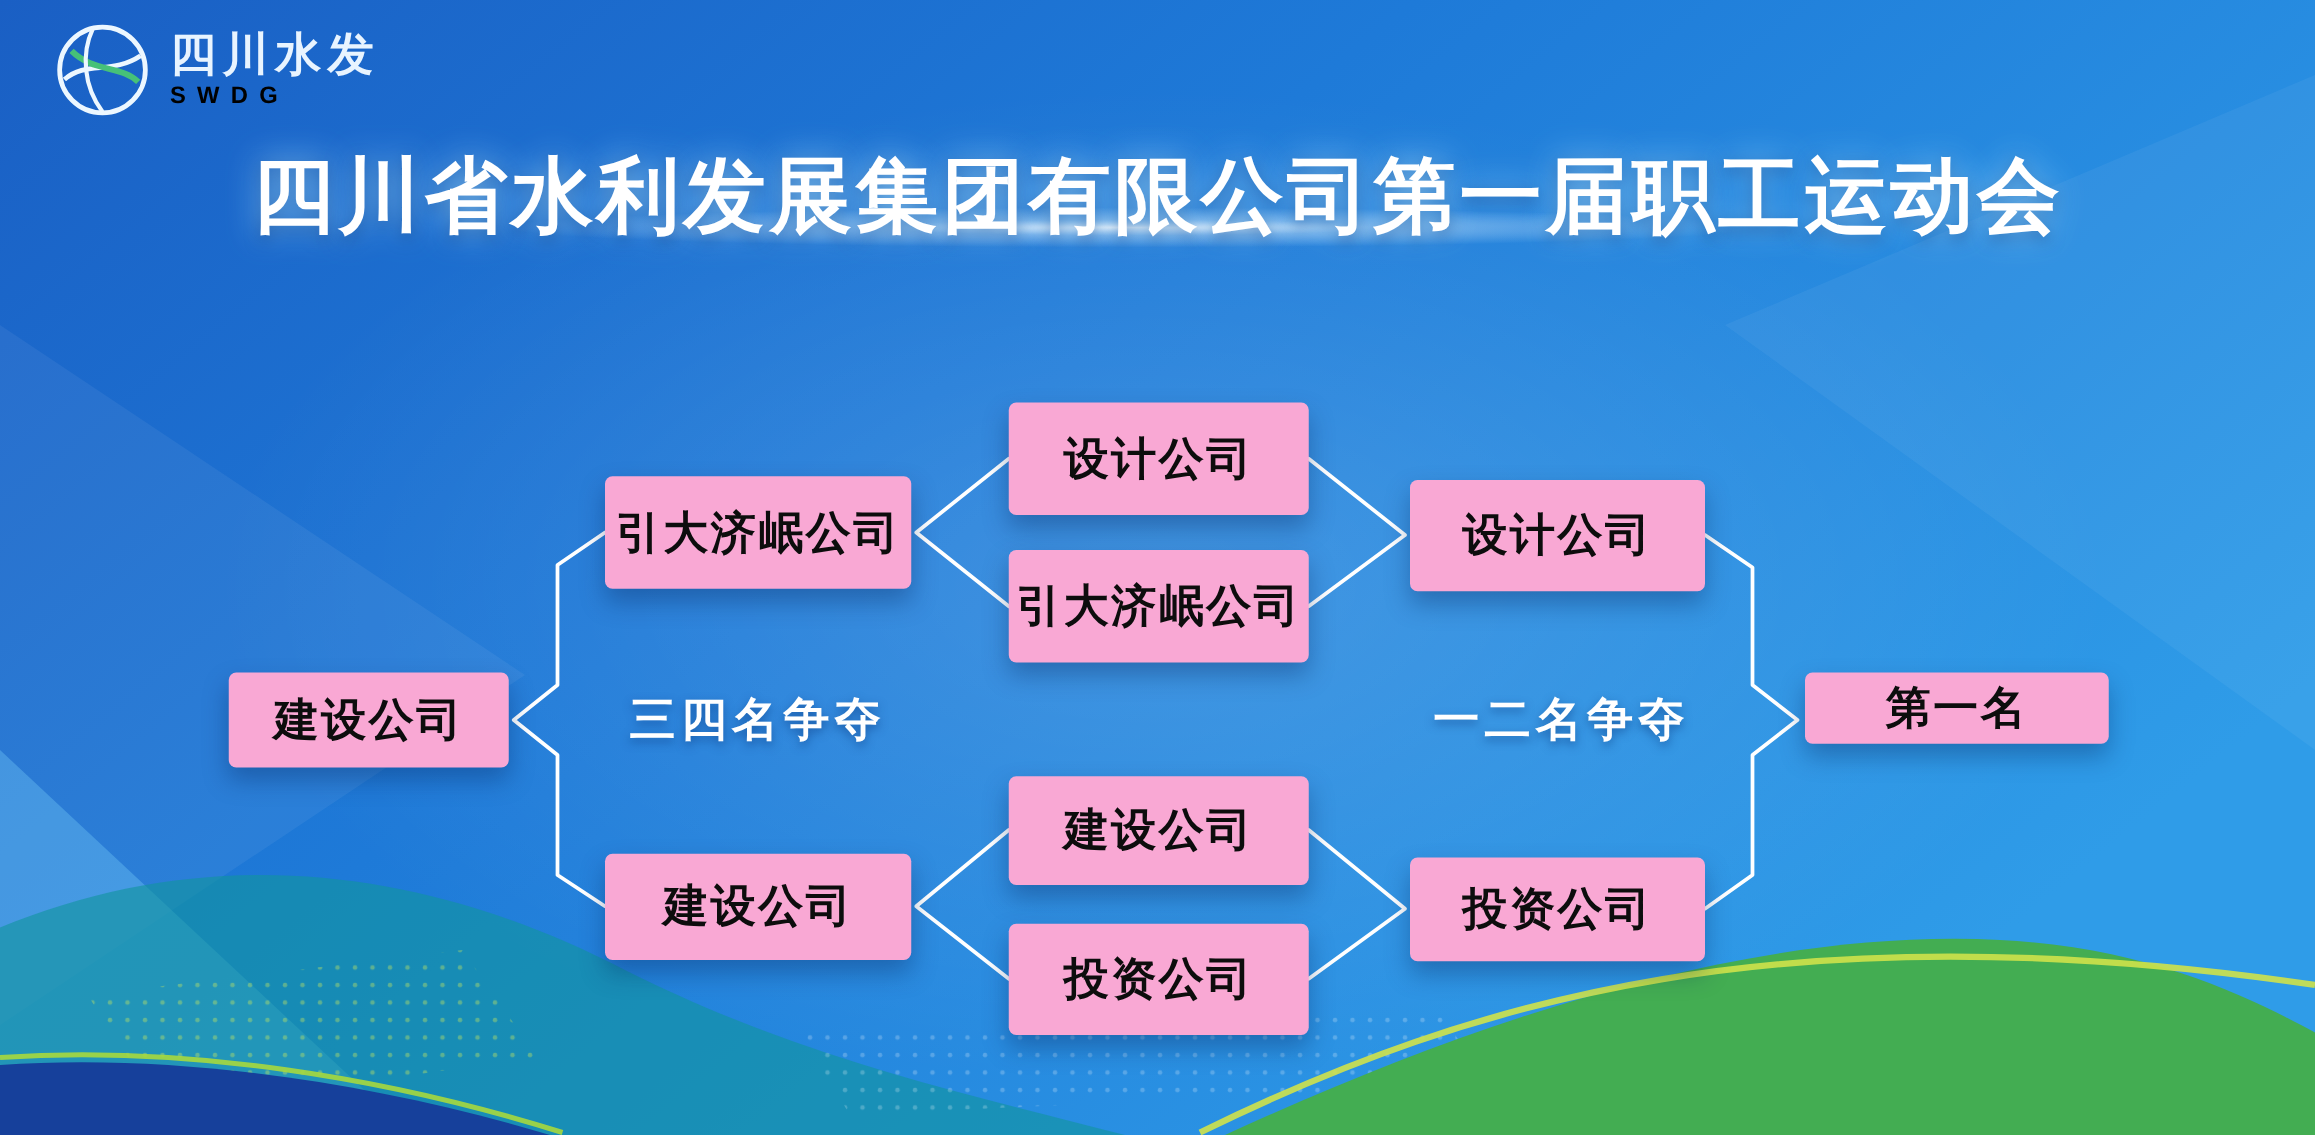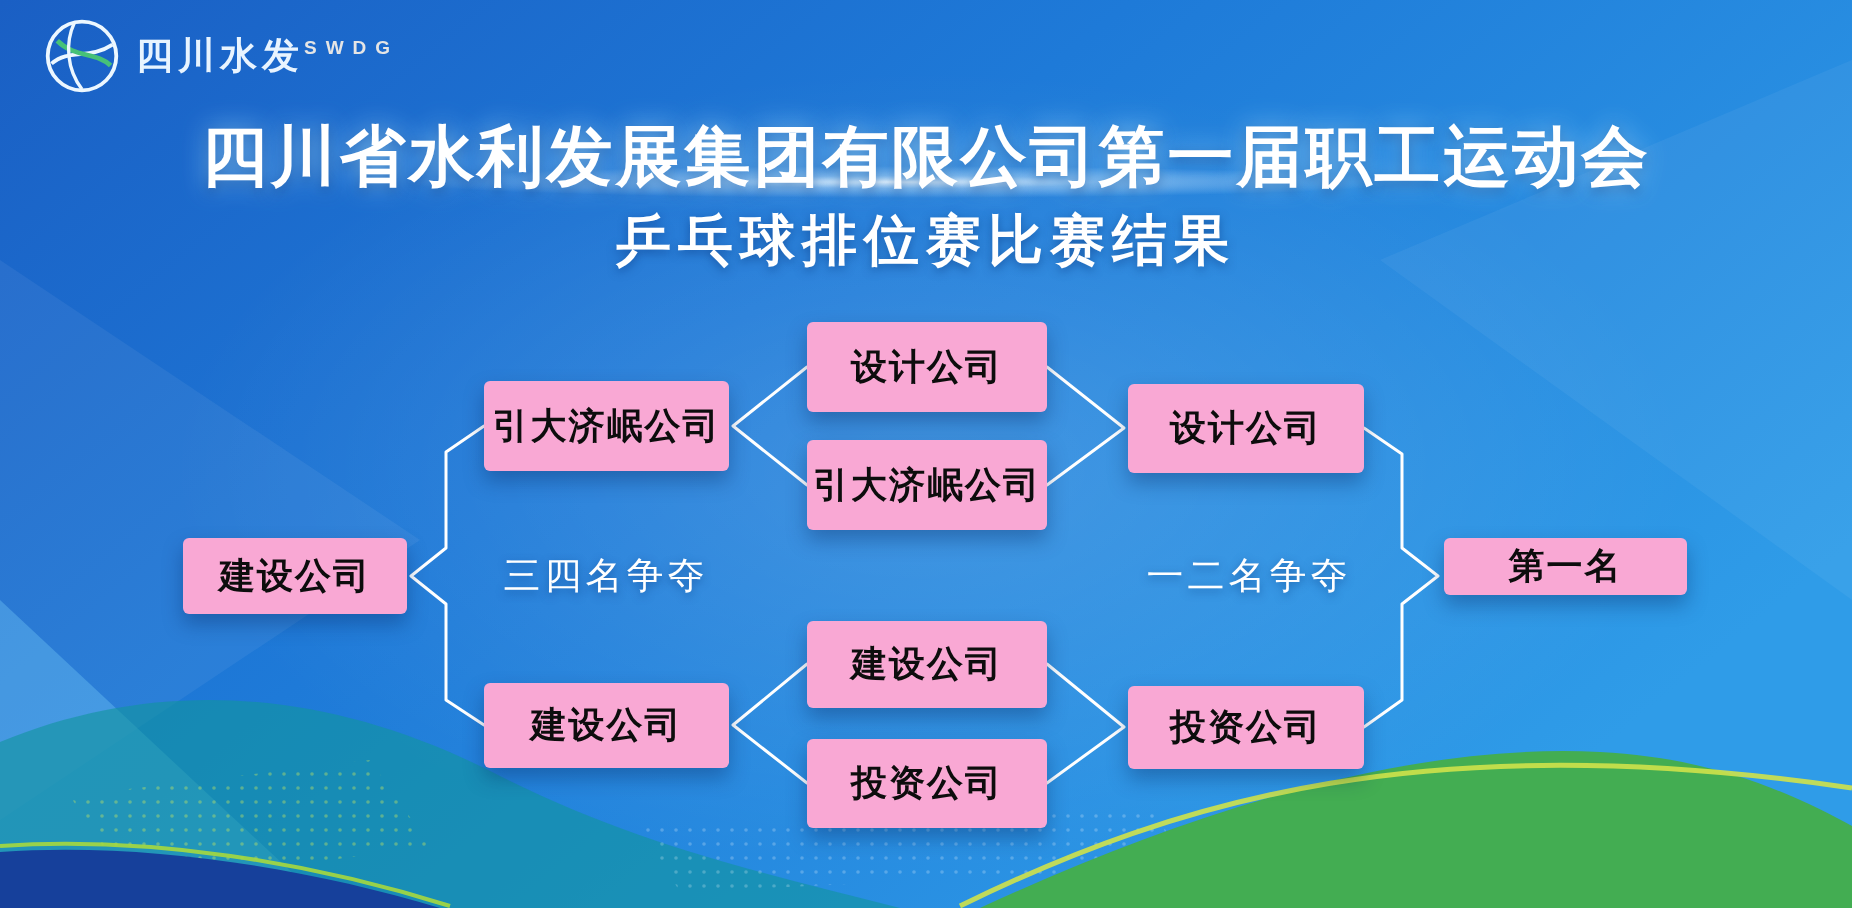--- a/index.html
+++ b/index.html
@@ -1,30 +1,30 @@
 <!DOCTYPE html>
 <html><head>
 <meta charset="utf-8">
 <style>
   *{box-sizing:border-box;margin:0;padding:0}
   body{margin:0;background:#08306b;font-family:"Liberation Sans","DejaVu Sans",sans-serif}
   .stage{position:relative;width:1852px;height:908px;overflow:hidden;background:#1d74d3}
   .bg{position:absolute;left:0;top:0;width:1852px;height:908px}
   .logo{position:absolute;left:42px;top:16px;display:flex;align-items:center;gap:14px;color:#eef7ff}
   .logo-icon{width:80px;height:80px;flex:0 0 auto}
-  .logo-text{display:flex;flex-direction:row;justify-content:space-between}
+  .logo-text{display:flex;flex-direction:column;justify-content:space-between}
   .logo-name{font-size:37px;font-weight:bold;letter-spacing:5px;color:#e8f4ff;line-height:1.1}
-  .logo-abbr{font-size:19px;font-weight:bold;letter-spacing:9px;color:#e5e5e5;margin-top:1px}
+  .logo-abbr{font-size:19px;font-weight:bold;letter-spacing:9px;color:#000000;margin-top:1px}
   .title{position:absolute;left:0;right:0;top:112px;text-align:center;font-size:66px;font-weight:900;color:#ffffff;letter-spacing:3px;
          text-shadow:0 0 26px rgba(150,215,255,.85),0 4px 12px rgba(8,50,120,.55)}
   .subtitle{position:absolute;left:0;right:0;top:204px;text-align:center;font-size:55px;font-weight:900;color:#ffffff;letter-spacing:7px;
          text-shadow:0 3px 10px rgba(8,50,120,.5)}
   .bracket-box{position:absolute;background:#f9a8d4;border-radius:6px;display:flex;align-items:center;justify-content:center;
          font-weight:900;color:#0d0d0d;font-size:36px;letter-spacing:2px;box-shadow:0 10px 20px rgba(6,38,92,.35)}
-  .match-label{position:absolute;transform:translate(-50%,-50%);font-size:37px;font-weight:400;color:#ffffff;letter-spacing:4px;
+  .match-label{position:absolute;transform:translate(-50%,-50%);font-size:37px;font-weight:700;color:#ffffff;letter-spacing:4px;
          text-shadow:0 3px 8px rgba(8,50,120,.5);white-space:nowrap}
   .connectors{position:absolute;left:0;top:0;width:1852px;height:908px;pointer-events:none}
 </style>
 </head>
 <body>
 
 <div class="stage">
 
   <svg class="bg" width="1852" height="908" viewBox="0 0 1852 908" aria-hidden="true">
     <defs>
@@ -71,21 +71,20 @@
       <path d="M16 26 C34 44 58 38 72 52" fill="none" stroke="#46c178" stroke-width="5"></path>
       <path d="M34 7 C24 28 26 56 42 77" fill="none" stroke="#ecf7ff" stroke-width="3.5"></path>
     </svg>
     <div class="logo-text">
       <div class="logo-name">四川水发</div>
       <div class="logo-abbr">SWDG</div>
     </div>
   </div>
 
   <div class="title">四川省水利发展集团有限公司第一届职工运动会</div>
-  <div class="subtitle">乒乓球排位赛比赛结果</div>
 
   <svg class="connectors" viewBox="0 0 1852 908" aria-hidden="true">
     <g fill="none" stroke="#ffffff" stroke-width="3" stroke-linejoin="round" stroke-linecap="round">
       <path d="M807,367 L733,426 L807,485"></path>
       <path d="M1047,367 L1124,428 L1047,485"></path>
       <path d="M807,664 L733,725 L807,783"></path>
       <path d="M1047,664 L1124,727 L1047,783"></path>
       <path d="M484,426 L446,452 L446,548 L411,576 L446,604 L446,700 L484,725"></path>
       <path d="M1364,428 L1402,454 L1402,548 L1438,576 L1402,604 L1402,700 L1364,727"></path>
     </g>

